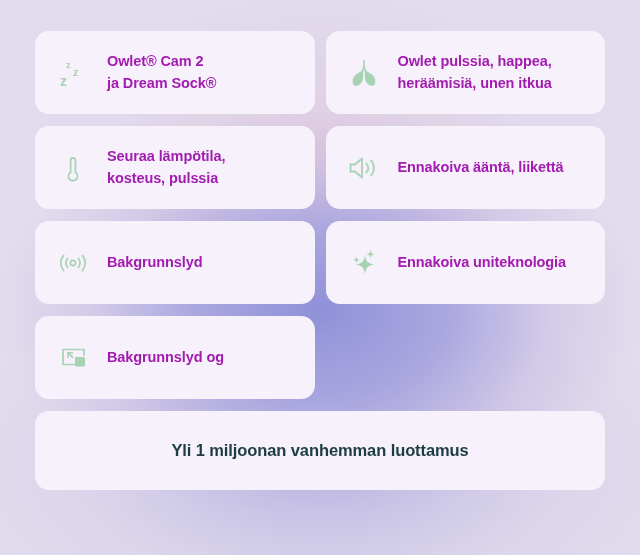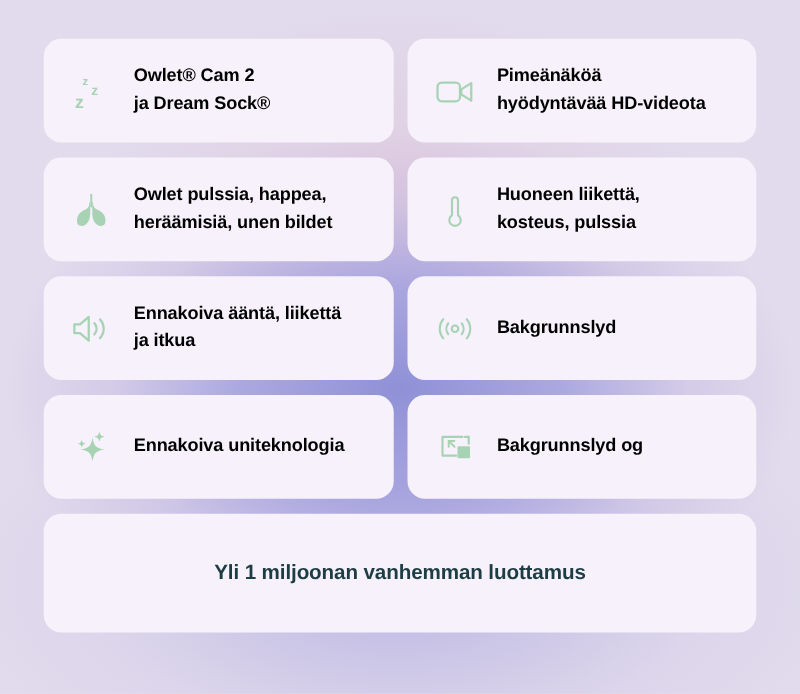--- a/index.html
+++ b/index.html
@@ -70,29 +70,29 @@
     margin-right: 14px;
   }
   .card-icon svg {
     display: block;
   }
 
   .card-label {
     font-size: 14.5px;
     font-weight: 700;
     line-height: 1.45;
-    color: #000000;
+    color: #a21caf;
     letter-spacing: -0.1px;
   }
 
   .banner {
     margin-top: 12px;
     background: #f6f1fa;
     border-radius: 14px;
-    height: 95px;
+    height: 79px;
     display: flex;
     align-items: center;
     justify-content: center;
   }
   .banner-label {
     font-size: 16.5px;
     font-weight: 700;
     color: #1e3c43;
     letter-spacing: -0.1px;
   }
@@ -120,32 +120,20 @@
             <text class="zzz" x="20" y="23" font-family="Liberation Sans, sans-serif" font-size="11">z</text>
             <text class="zzz" x="7" y="33" font-family="Liberation Sans, sans-serif" font-size="14">z</text>
           </svg>
         </span>
         <div class="card-label">
           <div>Owlet® Cam 2</div>
           <div>ja Dream Sock®</div>
         </div>
       </div>
 
-      <div class="card">
-        <span class="card-icon">
-          <svg width="40" height="40" viewBox="0 0 40 40" aria-hidden="true">
-            <rect x="6" y="13" width="18" height="15" rx="3.5" ry="3.5" fill="none" stroke="#a7d3b4" stroke-width="1.8"></rect>
-            <path d="M25 18.5 L33 13.5 L33 27.5 L25 22.5 Z" fill="none" stroke="#a7d3b4" stroke-width="1.8" stroke-linejoin="round"></path>
-          </svg>
-        </span>
-        <div class="card-label">
-          <div>Pimeänäköä</div>
-          <div>hyödyntävää HD-videota</div>
-        </div>
-      </div>
 
       <div class="card">
         <span class="card-icon">
           <svg width="40" height="40" viewBox="0 0 40 40" aria-hidden="true">
             <rect x="19.2" y="7" width="1.6" height="11" rx="0.8" fill="#a7d3b4"></rect>
             <path d="M18.6 13.5 C18.6 17.5 17.2 18.6 15.2 19.6
                      C12.2 21.1 9.6 23.0 8.9 26.2
                      C8.2 29.4 8.6 31.6 10.6 32.4
                      C13.2 33.4 15.6 32.0 17.2 30.0
                      C18.6 28.2 19.2 25.4 19.2 22.0
@@ -153,49 +141,48 @@
             <path d="M21.4 13.5 C21.4 17.5 22.8 18.6 24.8 19.6
                      C27.8 21.1 30.4 23.0 31.1 26.2
                      C31.8 29.4 31.4 31.6 29.4 32.4
                      C26.8 33.4 24.4 32.0 22.8 30.0
                      C21.4 28.2 20.8 25.4 20.8 22.0
                      L20.8 13.5 Z" fill="#a7d3b4"></path>
           </svg>
         </span>
         <div class="card-label">
           <div>Owlet pulssia, happea,</div>
-          <div>heräämisiä, unen bildet</div>
+          <div>heräämisiä, unen itkua</div>
         </div>
       </div>
 
       <div class="card">
         <span class="card-icon">
           <svg width="40" height="40" viewBox="0 0 40 40" aria-hidden="true">
             <path d="M17.6 24.2 L17.6 12.4 C17.6 10.9 18.7 9.8 20.0 9.8
                      C21.3 9.8 22.4 10.9 22.4 12.4 L22.4 24.2
                      A4.6 4.6 0 1 1 17.6 24.2 Z" fill="none" stroke="#a7d3b4" stroke-width="1.7"></path>
           </svg>
         </span>
         <div class="card-label">
-          <div>Huoneen liikettä,</div>
+          <div>Seuraa lämpötila,</div>
           <div>kosteus, pulssia</div>
         </div>
       </div>
 
       <div class="card">
         <span class="card-icon">
           <svg width="40" height="40" viewBox="0 0 40 40" aria-hidden="true">
             <path d="M6.5 16.5 L11 16.5 L18 10.5 L18 29.5 L11 23.5 L6.5 23.5 Z" fill="none" stroke="#a7d3b4" stroke-width="1.8" stroke-linejoin="round"></path>
             <path d="M22.5 15.5 A6.5 6.5 0 0 1 22.5 24.5" fill="none" stroke="#a7d3b4" stroke-width="1.8" stroke-linecap="round"></path>
             <path d="M27 12.5 A11 11 0 0 1 27 27.5" fill="none" stroke="#a7d3b4" stroke-width="1.8" stroke-linecap="round"></path>
           </svg>
         </span>
         <div class="card-label">
           <div>Ennakoiva ääntä, liikettä</div>
-          <div>ja itkua</div>
         </div>
       </div>
 
       <div class="card">
         <span class="card-icon">
           <svg width="40" height="40" viewBox="0 0 40 40" aria-hidden="true">
             <circle cx="20" cy="20" r="2.6" fill="none" stroke="#a7d3b4" stroke-width="1.7"></circle>
             <path d="M14.6 15.6 A7.2 7.2 0 0 0 14.6 24.4" fill="none" stroke="#a7d3b4" stroke-width="1.7" stroke-linecap="round"></path>
             <path d="M25.4 15.6 A7.2 7.2 0 0 1 25.4 24.4" fill="none" stroke="#a7d3b4" stroke-width="1.7" stroke-linecap="round"></path>
             <path d="M10.6 12.4 A11.8 11.8 0 0 0 10.6 27.6" fill="none" stroke="#a7d3b4" stroke-width="1.7" stroke-linecap="round"></path>

